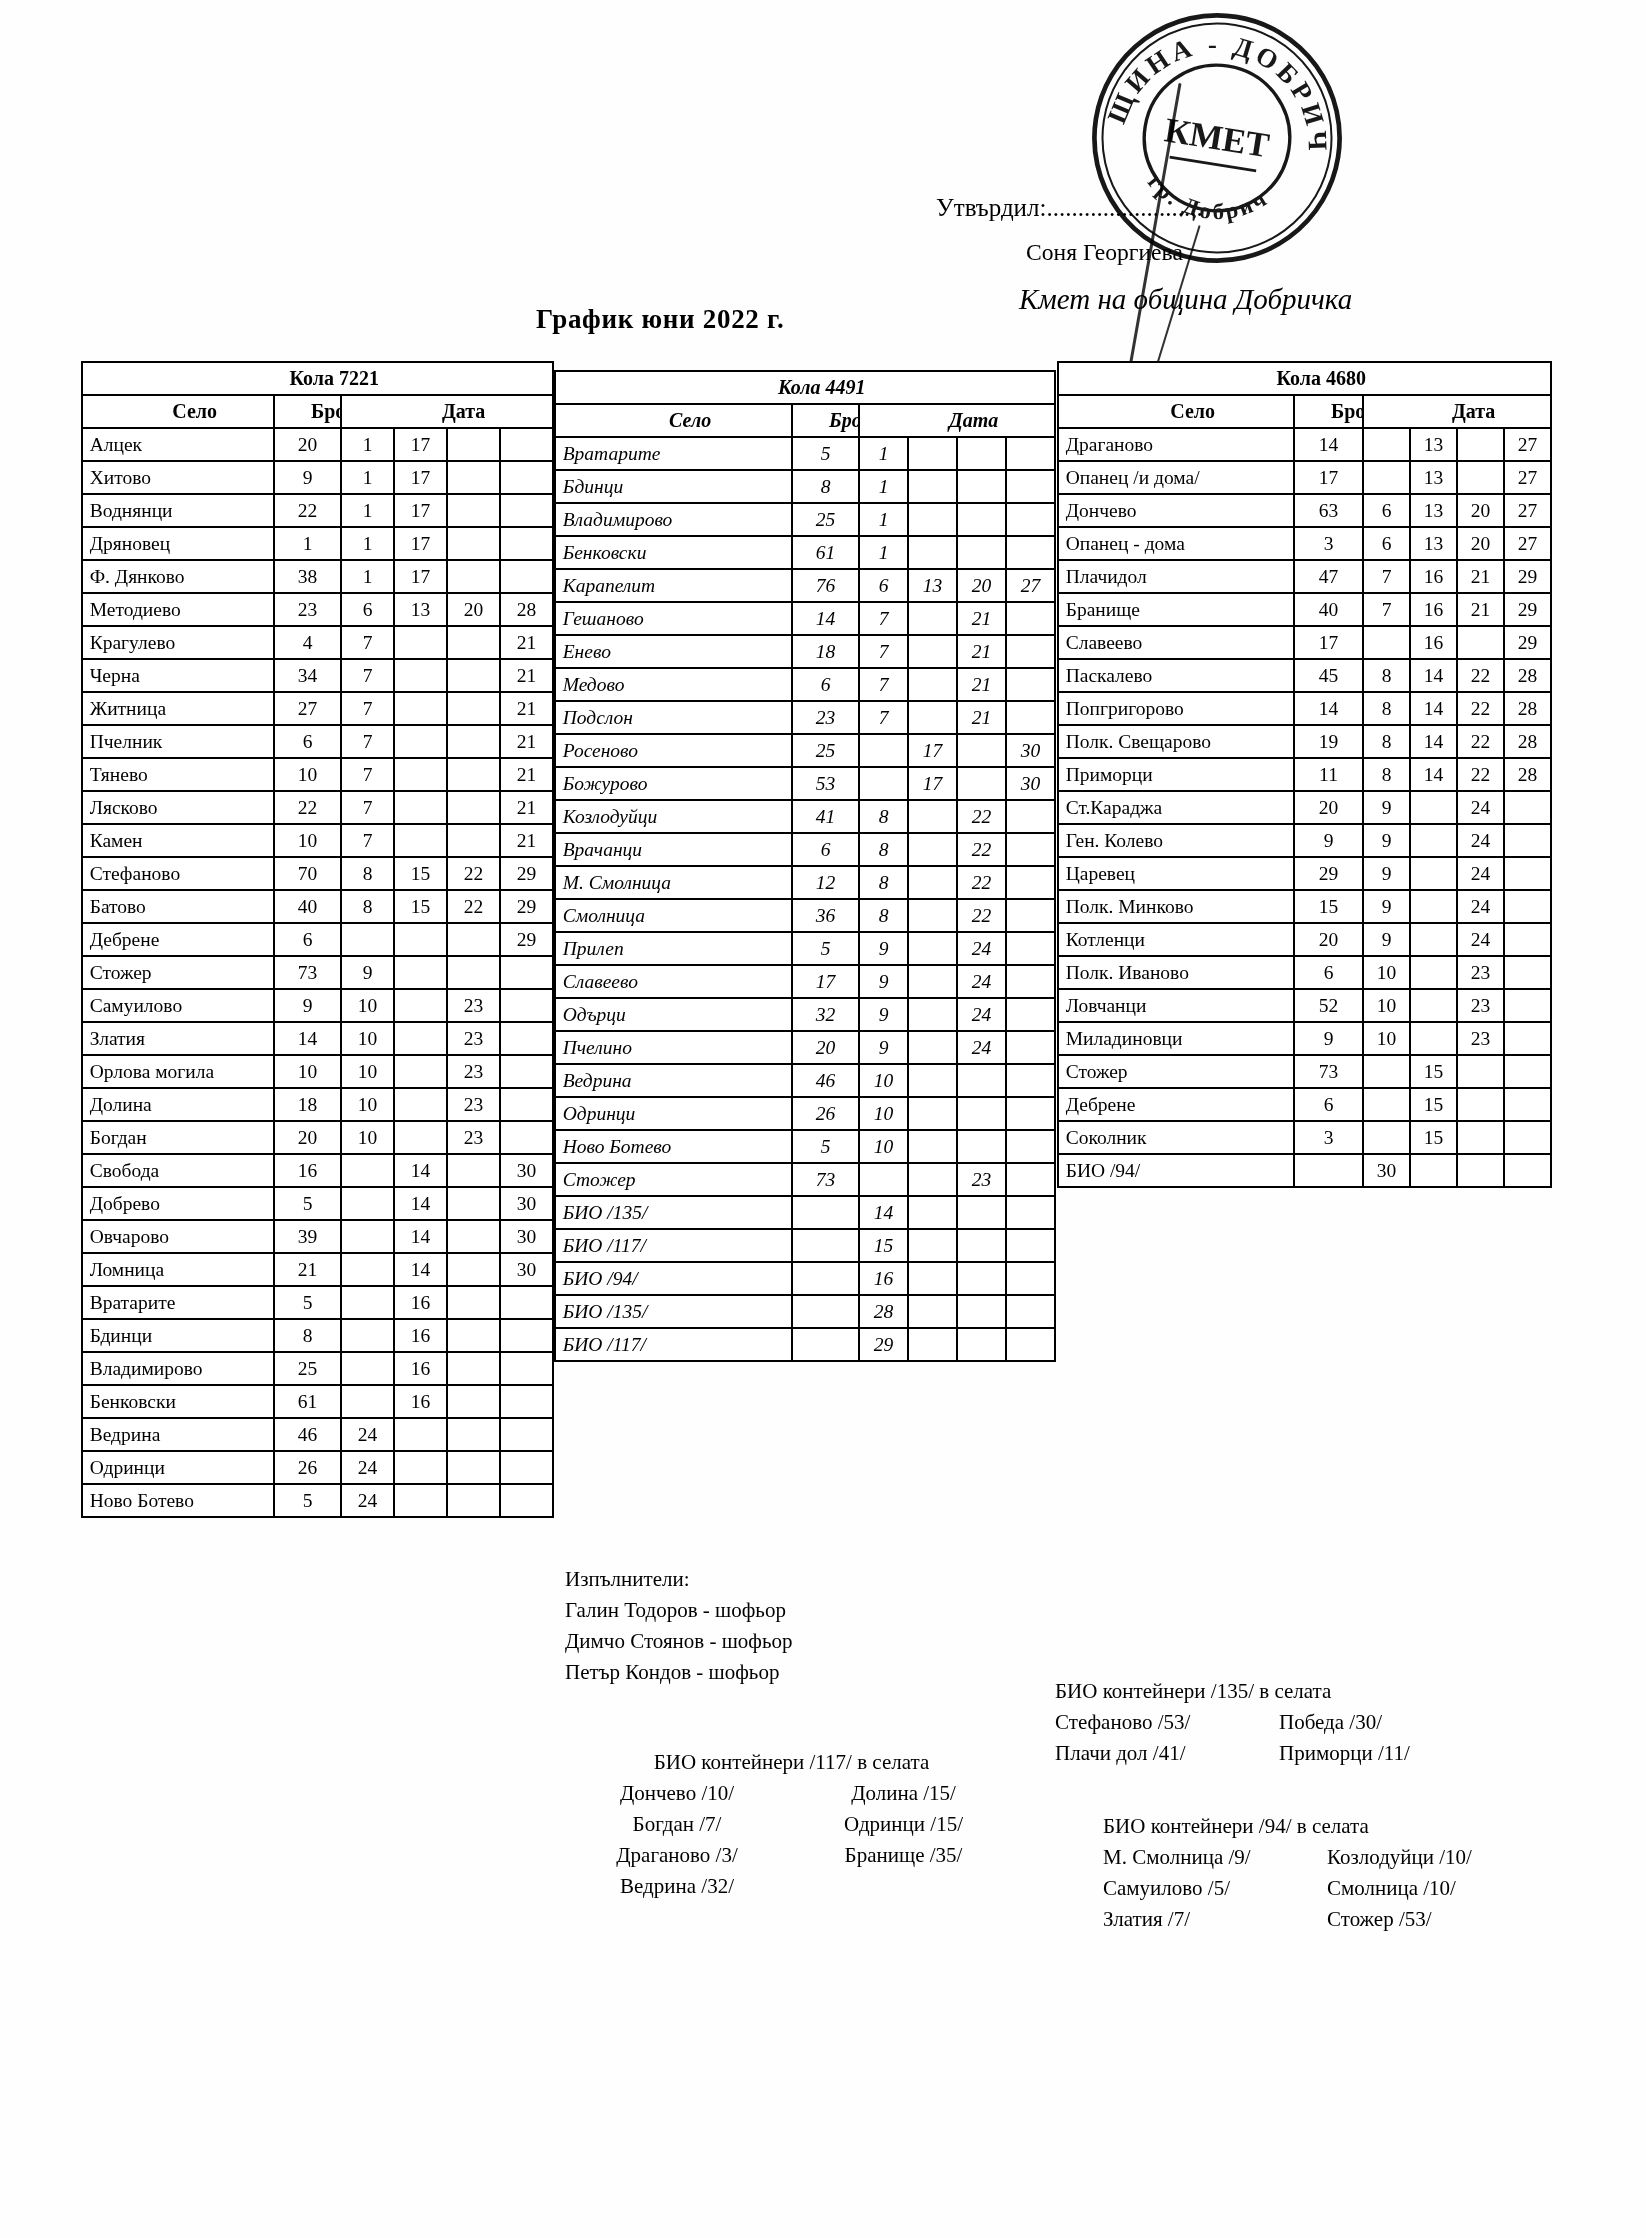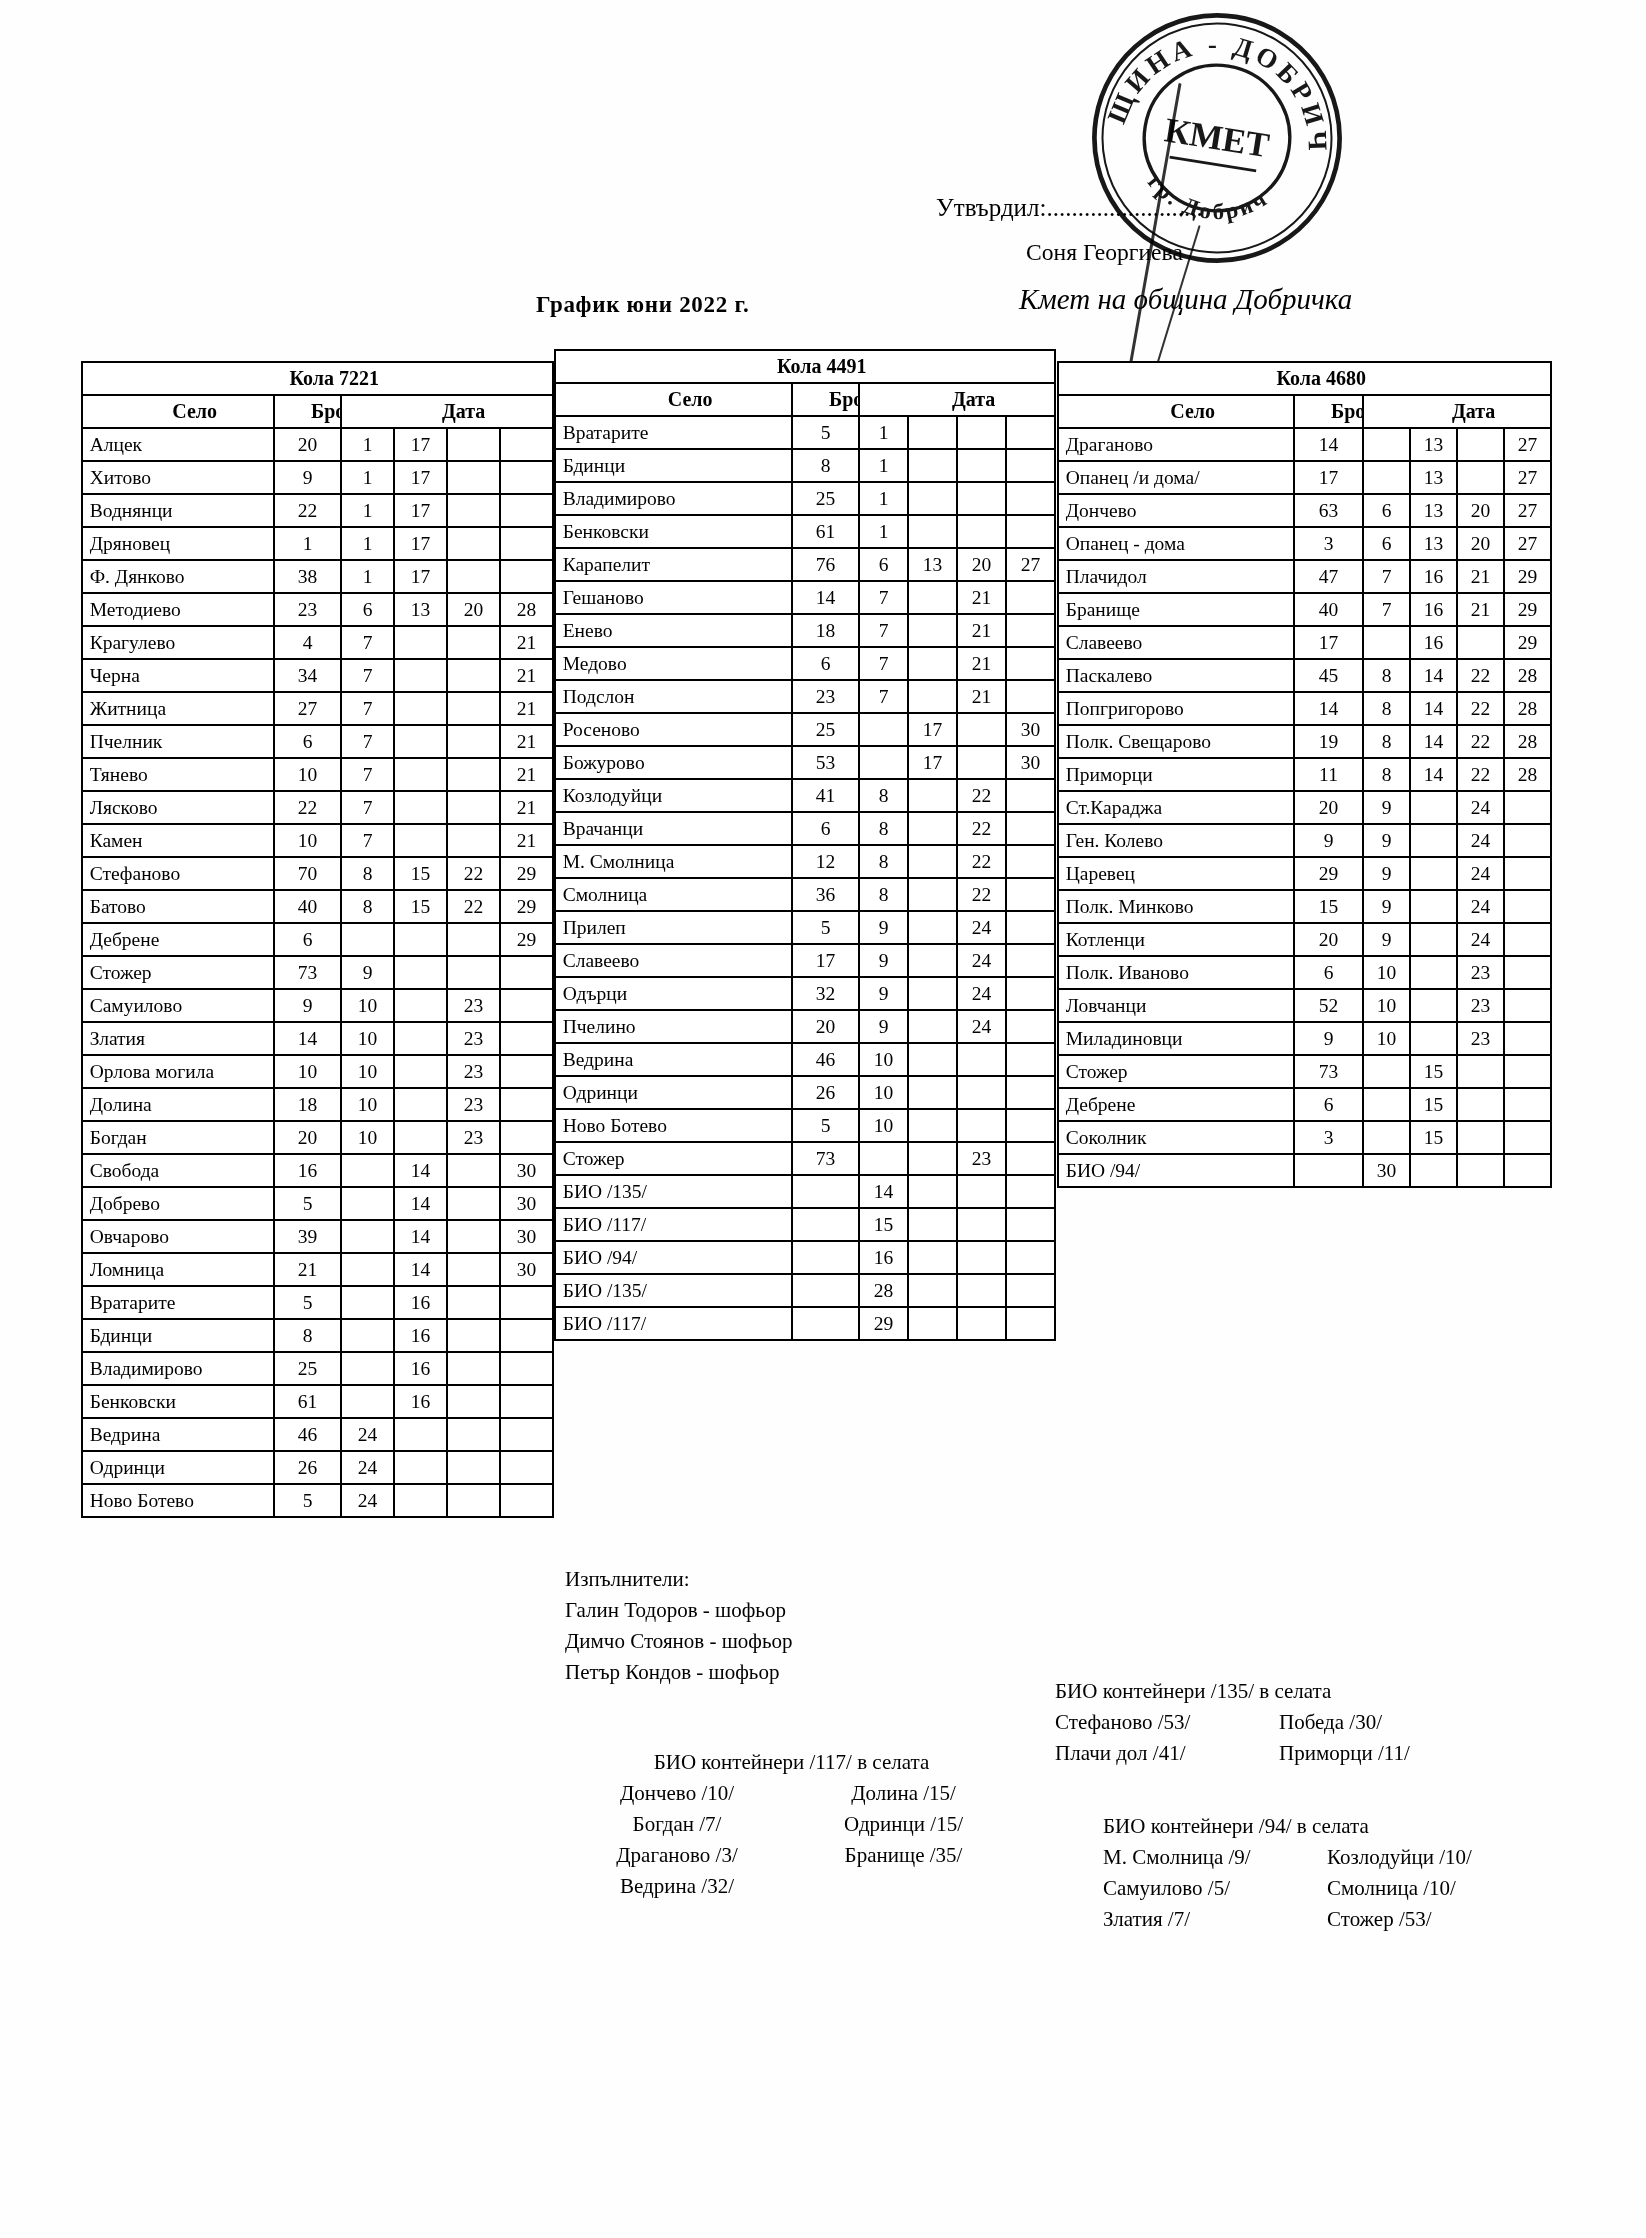--- a/index.html
+++ b/index.html
@@ -1,20 +1,20 @@
 <!DOCTYPE html>
 <html style="font-size:10.8px"><head>
 <meta charset="utf-8">
 <style>
   html,body{margin:0;padding:0;background:#e8e8e8;}
   .page{position:relative;width:1646px;height:2239px;background:#fefefe;
         font-family:"Liberation Serif", serif;color:#000;overflow:hidden;}
 
-  .doc-title{position:absolute;left:536px;top:292px;width:270px;
-             font-size:23px;font-weight:bold;letter-spacing:0.7px;}
+  .doc-title{position:absolute;left:536px;top:304px;width:270px;
+             font-size:27px;font-weight:bold;letter-spacing:0.7px;}
 
   
   .approve-label{position:absolute;left:936px;top:194px;font-size:25px;}
   .approve-name{position:absolute;left:1026px;top:239px;font-size:23.6px;}
   .approve-role{position:absolute;left:1019px;top:283px;font-size:29px;font-style:italic;}
 
   
   .stamp{position:absolute;left:1087px;top:8px;opacity:.9;transform:rotate(9deg);}
   .stamp text{fill:#000;}
 
@@ -25,21 +25,21 @@
   .s4{left:1285px;top:364px;width:2px;height:165px;transform:rotate(1deg);}
 
   
   table.sched{position:absolute;border-collapse:collapse;table-layout:fixed;
               font-size:19.5px;background:#fff;}
   table.sched td, table.sched th{border:2px solid #000;height:31px;padding:0 2.7px;
               text-align:center;overflow:hidden;white-space:nowrap;}
   table.sched th{font-weight:bold;font-size:20px;padding-left:36px;}
   table.sched td.v{text-align:left;padding-left:6.7px;}
   .t1{left:81px;top:361px;width:472px;}
-  .t2{left:554px;top:349px;width:502px;}
+  .t2{left:554px;top:370px;width:502px;font-style:italic;}
   .t3{left:1057px;top:361px;width:495px;}
   .t1 col.cv{width:192px}.t1 col.cc{width:67px}.t1 col.cd{width:53px}
   .t2 col.cv{width:237px}.t2 col.cc{width:67px}.t2 col.cd{width:49px}
   .t3 col.cv{width:236px}.t3 col.cc{width:69px}.t3 col.cd{width:47px}
 
   
   .txtblock{position:absolute;font-size:21px;line-height:31px;}
   .exec{left:565px;top:1564px;}
   .bio135{left:1055px;top:1676px;}
   .bio117{left:565px;top:1747px;text-align:center;}

